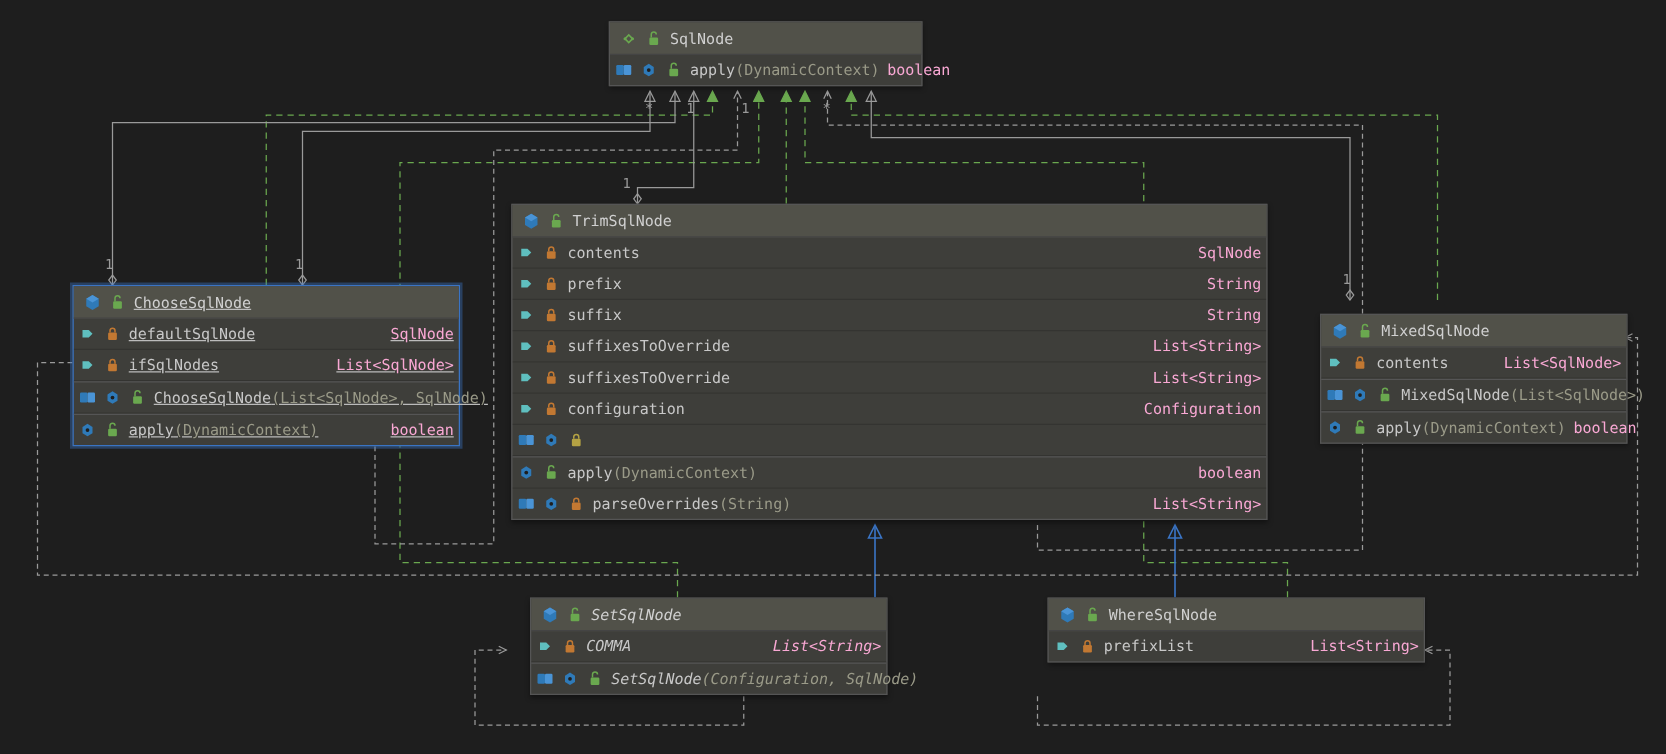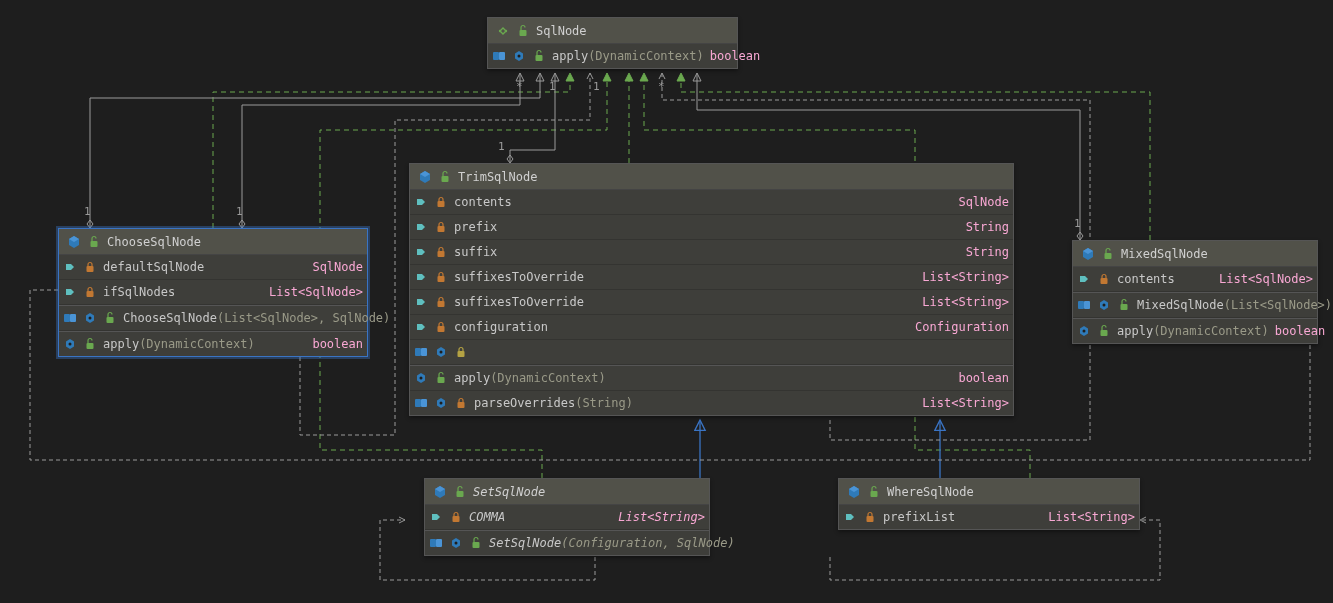--- a/index.html
+++ b/index.html
@@ -15,20 +15,21 @@
   }
   .class-box {
     position: absolute;
     background: #3e3e3a;
     border: 1px solid #555;
     box-shadow: 0 2px 4px rgba(0,0,0,0.4);
   }
   .class-box.selected {
     border: 1px solid #3a74c4;
     box-shadow: 0 0 0 2px rgba(58,116,196,0.4);
+    text-decoration: underline;
   }
   .class-header {
     background: #515149;
     padding: 5.5px 8px;
     display: flex;
     align-items: center;
     gap: 6px;
     border-bottom: 1px solid #444;
   }
   .class-body {
@@ -444,21 +445,21 @@
           <svg>
             <use href="#i-lock-open"></use>
           </svg>
         </span>
         <span class="name-text"><span>apply</span><span class="params">(DynamicContext)</span></span>
         <span class="type-text">boolean</span>
       </div>
   </div>
 </div>
 
-<div class="class-box" style="left:1056px; top:240px; width:244px;margin-left:16px;">
+<div class="class-box" style="left:1056px; top:251px; width:244px;">
   <div class="class-header">
     <span class="icon">
         <svg>
           <use href="#i-class"></use>
         </svg>
       </span>
     <span class="icon">
         <svg>
           <use href="#i-lock-open"></use>
         </svg>

